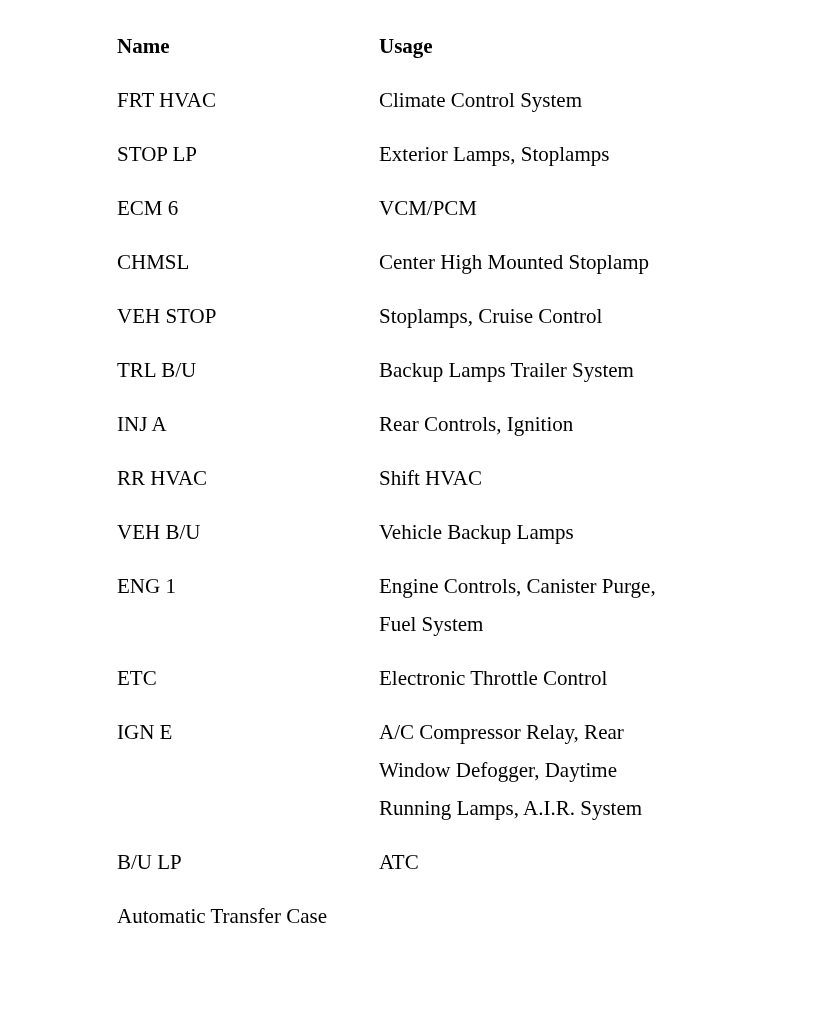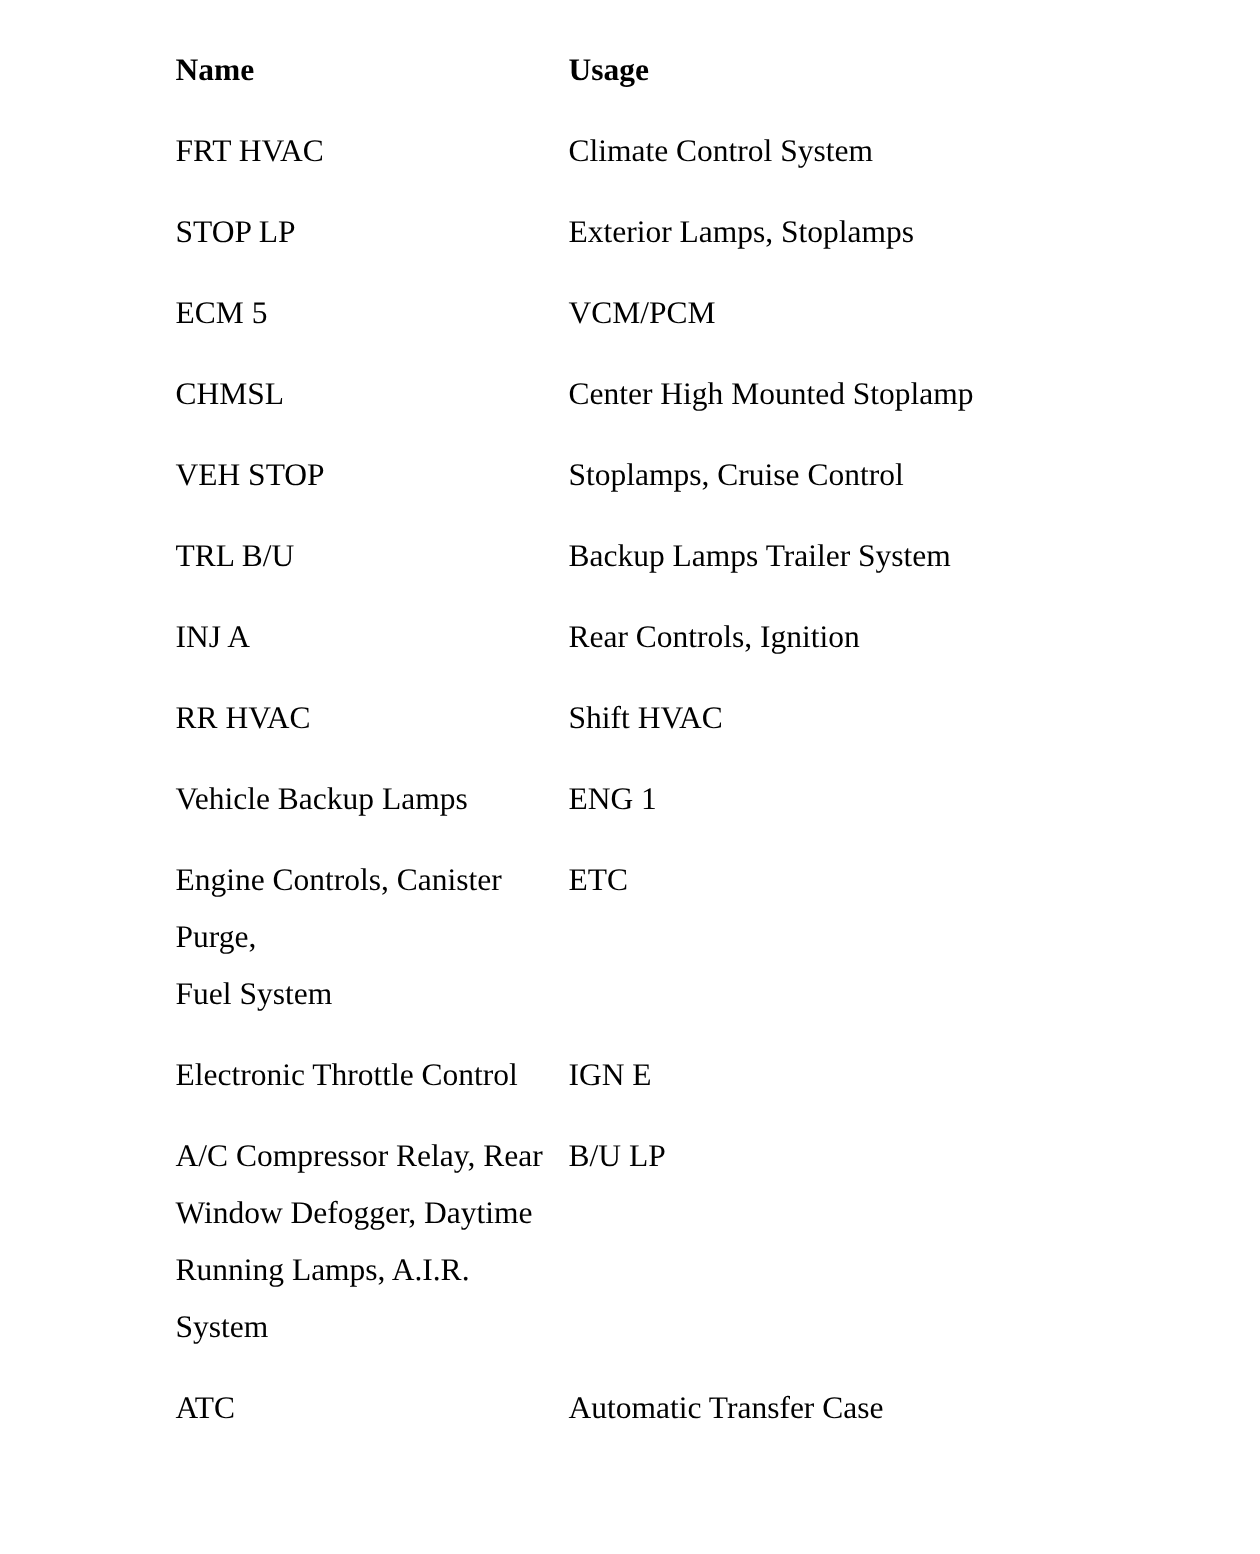--- a/index.html
+++ b/index.html
@@ -47,38 +47,39 @@
 
     <div class="cell-header">Name</div>
     <div class="cell-header">Usage</div>
 
     <div class="cell-name">FRT HVAC</div>
     <div class="cell-usage">Climate Control System</div>
 
     <div class="cell-name">STOP LP</div>
     <div class="cell-usage">Exterior Lamps, Stoplamps</div>
 
-    <div class="cell-name">ECM 5</div>
+    <div class="cell-name">ECM 6</div>
     <div class="cell-usage">VCM/PCM</div>
 
     <div class="cell-name">CHMSL</div>
     <div class="cell-usage">Center High Mounted Stoplamp</div>
 
     <div class="cell-name">VEH STOP</div>
     <div class="cell-usage">Stoplamps, Cruise Control</div>
 
     <div class="cell-name">TRL B/U</div>
     <div class="cell-usage">Backup Lamps Trailer System</div>
 
     <div class="cell-name">INJ A</div>
     <div class="cell-usage">Rear Controls, Ignition</div>
 
     <div class="cell-name">RR HVAC</div>
     <div class="cell-usage">Shift HVAC</div>
 
+    <div class="cell-name">VEH B/U</div>
     <div class="cell-usage">Vehicle Backup Lamps</div>
 
     <div class="cell-name">ENG 1</div>
     <div class="cell-usage">Engine Controls, Canister Purge,
 Fuel System</div>
 
     <div class="cell-name">ETC</div>
     <div class="cell-usage">Electronic Throttle Control</div>
 
     <div class="cell-name">IGN E</div>

